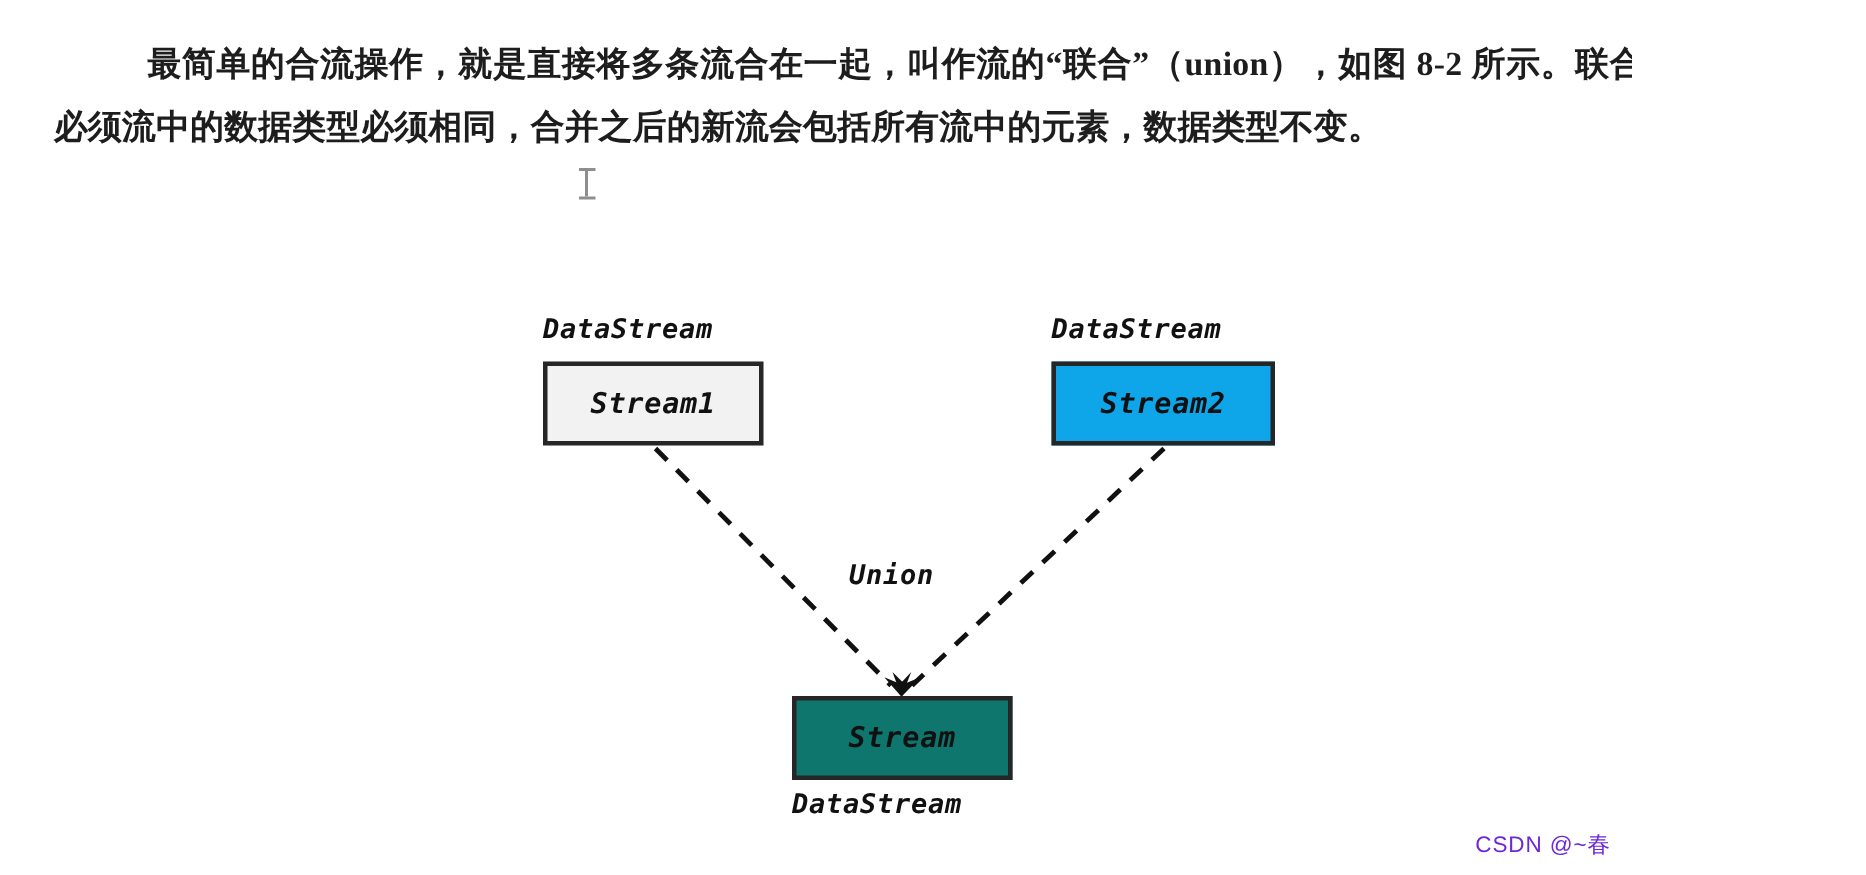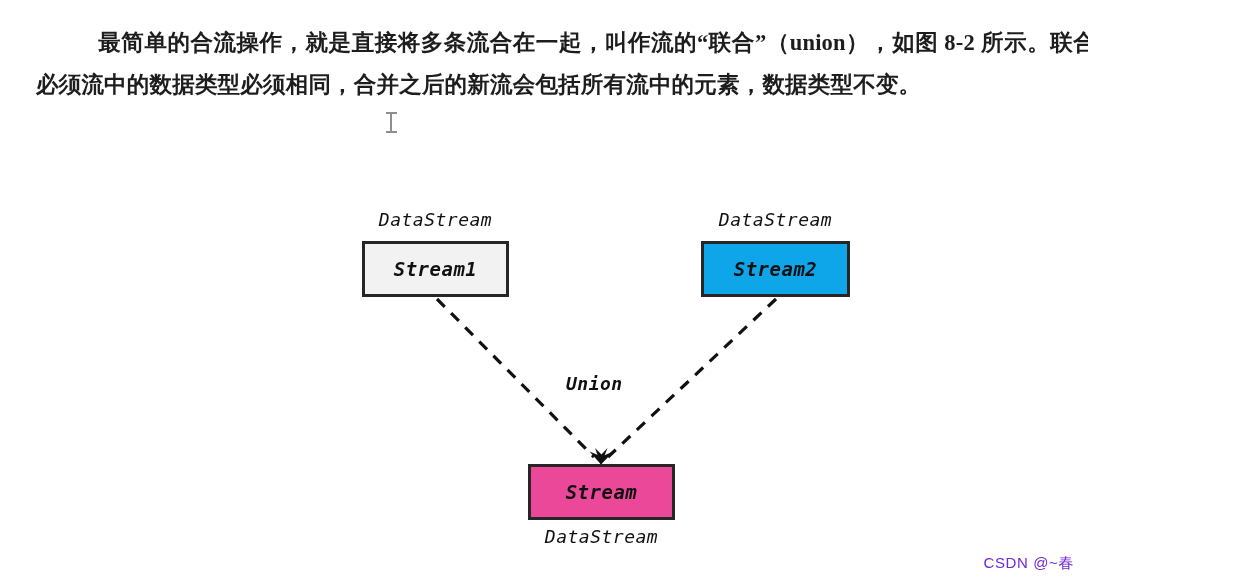--- a/index.html
+++ b/index.html
@@ -91,27 +91,27 @@
     font-weight: bold;
     font-style: italic;
     font-size: 19px;
     color: #111111;
     letter-spacing: 0.5px;
     white-space: nowrap;
   }
   .type-label {
     position: absolute;
     font-family: "DejaVu Sans Mono", "Liberation Mono", monospace;
-    font-weight: normal;
+    font-weight: bold;
     font-style: italic;
     font-size: 18px;
     color: #111111;
     letter-spacing: 0.5px;
     white-space: nowrap;
-    text-align: center;
+    text-align: left;
   }
   .edge-label {
     position: absolute;
     font-family: "DejaVu Sans Mono", "Liberation Mono", monospace;
     font-weight: bold;
     font-style: italic;
     font-size: 18px;
     color: #111111;
     letter-spacing: 0.5px;
     white-space: nowrap;
@@ -174,21 +174,21 @@
     </div>
 
     <div class="type-label" id="lbl-stream2-type">DataStream</div>
 
     <div class="node-box" id="box-stream2" style="background:#0ea5e9;">
       <span class="node-label">Stream2</span>
     </div>
 
     <div class="edge-label" id="lbl-union">Union</div>
 
-    <div class="node-box" id="box-stream" style="background:#ec4899;">
+    <div class="node-box" id="box-stream" style="background:#0f766e;">
       <span class="node-label">Stream</span>
     </div>
 
     <div class="type-label" id="lbl-stream-type">DataStream</div>
 
   </div>
 
   <div id="watermark">CSDN @~春</div>
 
 </div>

